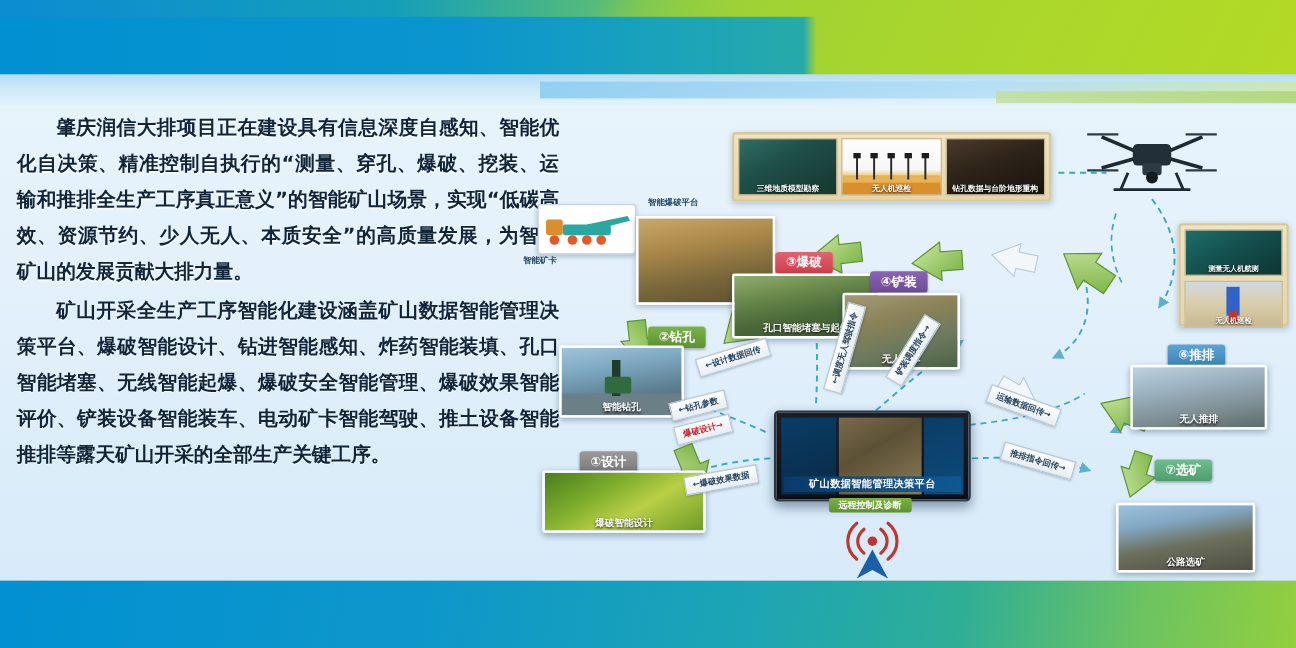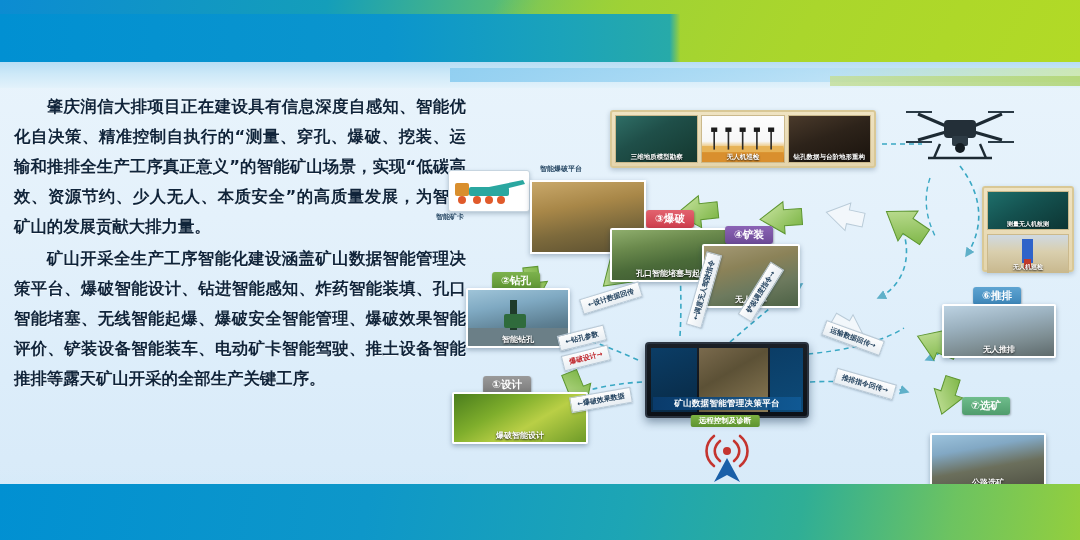--- a/index.html
+++ b/index.html
@@ -281,21 +281,21 @@
           <circle cx="28" cy="29" r="4" fill="#e05a2b"></circle>
         <circle cx="40" cy="29" r="4" fill="#e05a2b"></circle>
           <circle cx="52" cy="29" r="4" fill="#e05a2b"></circle>
       </svg>
     </div>
     <div class="truckcap">智能矿卡</div>
     <div class="sitecap">智能爆破平台</div>
     <div class="sitephoto"></div>
 
     <div class="node" style="left:36px;top:196px;width:100px;">
-      <div class="badge" style="top:-16px;background:linear-gradient(180deg,#7cb24d,#5d9330);">②钻孔</div>
+      <div class="badge" style="top:-16px;background:linear-gradient(180deg,#7cb24d,#5d9330);margin-left:48px;">②钻孔</div>
       <div class="thumb ph-drill" style="width:100px;height:56px;">
         <svg width="100" height="56" viewBox="0 0 100 56" style="position:absolute;left:0;top:0">
           <rect x="0" y="38" width="100" height="18" fill="#6b7f87"></rect>
           <rect x="42" y="10" width="7" height="30" fill="#1f3b2a"></rect>
           <rect x="36" y="24" width="22" height="14" rx="2" fill="#2f6b3c"></rect>
         </svg>
         <div class="cap">智能钻孔</div>
       </div>
     </div>
 
@@ -321,21 +321,21 @@
     </div>
 
 
     <div class="node" style="left:512px;top:212px;width:110px;">
       <div class="badge" style="top:-17px;background:linear-gradient(180deg,#5ea4d2,#3c85b8);">⑥推排</div>
       <div class="thumb ph-dozer" style="width:110px;height:50px;">
         <div class="cap">无人推排</div>
       </div>
     </div>
 
-    <div class="node" style="left:500px;top:322px;width:112px;">
+    <div class="node" style="left:500px;top:308px;width:112px;">
       <div class="badge" style="top:-17px;background:linear-gradient(180deg,#6fbd8c,#4f9c6c);">⑦选矿</div>
       <div class="thumb ph-ore" style="width:112px;height:54px;margin-top:19px;">
         <div class="cap">公路选矿</div>
       </div>
     </div>
 
     <div class="hub">
       <div class="hub-screen">
         <div class="hub-inner">
           <div class="hub-p1"></div>

